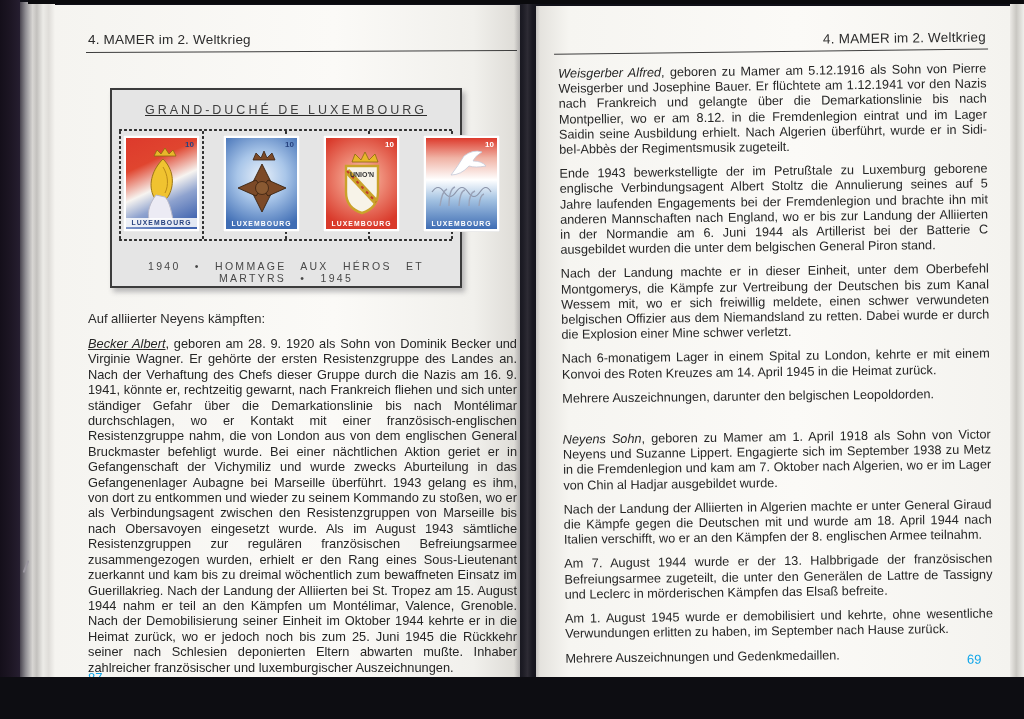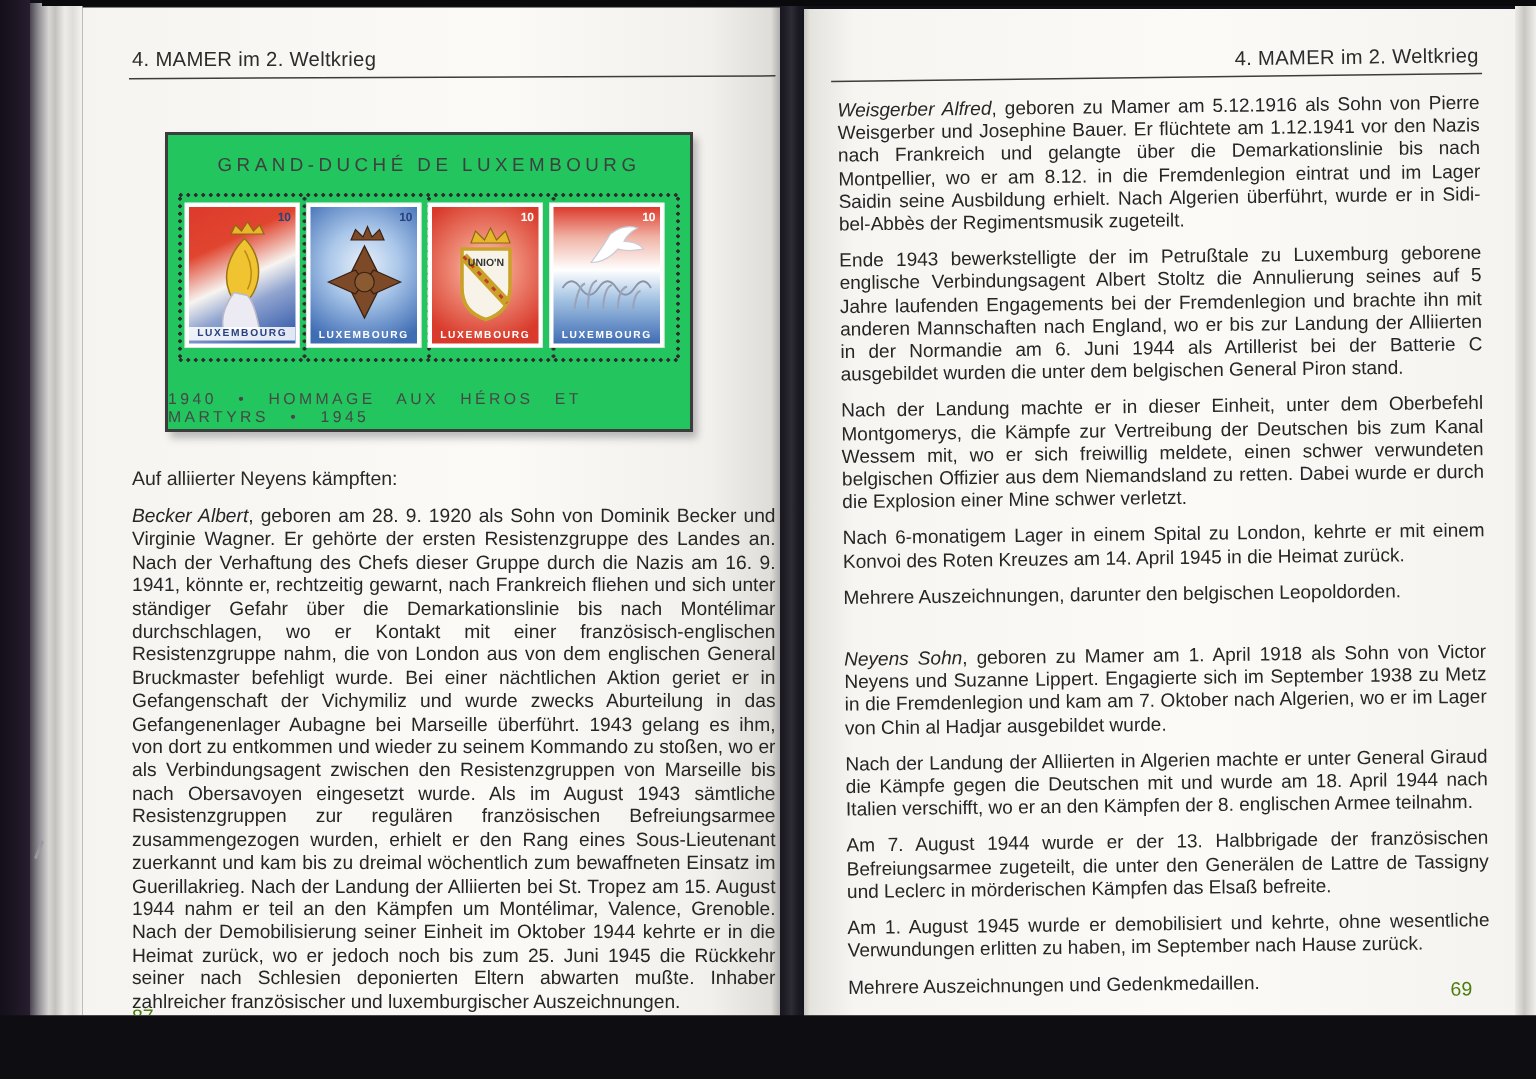--- a/index.html
+++ b/index.html
@@ -26,49 +26,49 @@
 
   
   .pl-content{position:absolute;left:88px;top:5px;width:429px;height:706px;}
   .pr-content{position:absolute;left:558px;top:8px;width:428px;height:700px;
          transform:rotate(-0.7deg);transform-origin:60px 40px;}
 
   .runhead{position:absolute;font-size:13.5px;letter-spacing:.2px;color:#2c2c2c;}
   .rule{position:absolute;height:1.4px;background:#3d3d3d;}
 
   .bodytext{font-size:12.8px;line-height:15.4px;text-align:justify;color:#262626;}
-  .bodytext i{font-style:italic;}
+  .bodytext i{font-style:italic;text-decoration:underline;}
   .para{margin:0 0 9px 0;font-size:12.7px;line-height:15.2px;text-align:justify;color:#262626;}
-  .pagenum{position:absolute;font-size:13px;color:#4d7c0f;}
+  .pagenum{position:absolute;font-size:13px;color:#0ea5e9;}
 
   
-  .frame{position:absolute;left:22px;top:83px;width:352px;height:200px;background:#22c55e;
-         border:2px solid #3c3c3c;box-shadow:3px 4px 5px rgba(40,40,50,.3);box-sizing:border-box;}
+  .frame{position:absolute;left:22px;top:83px;width:352px;height:200px;background:#e5e5e5;
+         border:2px solid #3c3c3c;box-shadow:3px 4px 5px rgba(40,40,50,.3);box-sizing:border-box;text-decoration:underline;}
   .frame-title{margin-top:13px;text-align:center;font-size:12.5px;letter-spacing:3px;color:#3f3f3f;}
   .sheet{position:relative;margin:8px auto 0;width:336px;height:124px;}
   .perf-h{position:absolute;left:0;width:336px;height:4px;
          background-image:radial-gradient(circle,#2e2e2e 1.1px,transparent 1.35px);background-size:5px 4px;}
   .perf-v{position:absolute;width:4px;top:5px;height:111px;
          background-image:radial-gradient(circle,#2e2e2e 1.1px,transparent 1.35px);background-size:4px 5px;}
-  .stamps{position:absolute;left:5px;top:10px;display:flex;gap:4px;}
+  .stamps{position:absolute;left:5px;top:10px;display:flex;gap:23px;}
   .stamp{width:77px;height:97px;background:#fff;padding:3px;box-sizing:border-box;
          box-shadow:0 0 0 .5px #d8d8d8 inset;}
   .design{position:relative;width:100%;height:100%;overflow:hidden;}
   .d1{background:linear-gradient(155deg,#dd3a2c 0%,#e0452f 28%,#f7f4f0 52%,#8fa3cf 68%,#3f63af 92%);}
   .d2{background:radial-gradient(circle at 50% 42%,#e8f0fa 0%,#a9c6e9 38%,#3f6db4 88%);}
   .d3{background:radial-gradient(circle at 50% 45%,#fbe3da 0%,#ef8f7b 32%,#d93a2b 82%);}
   .d4{background:linear-gradient(180deg,#dd3a2c 0%,#f0b3a5 22%,#ffffff 46%,#a3c2e2 68%,#3f6db4 100%);}
   .sval{position:absolute;top:2px;right:3px;font-size:8px;font-weight:bold;}
   .d1 .sval,.d2 .sval{color:#27427f;} .d3 .sval,.d4 .sval{color:#fff;}
   .sband{position:absolute;left:0;right:0;bottom:2px;text-align:center;
          font-size:6.8px;font-weight:bold;letter-spacing:1.1px;}
   .d1 .sband{color:#27427f;background:rgba(255,255,255,.85);padding:1px 0;}
   .d2 .sband,.d3 .sband,.d4 .sband{color:#fff;}
   .emb{position:absolute;left:0;top:8px;width:100%;height:78px;}
-  .frame-caption{position:absolute;left:0;right:0;top:170px;text-align:left;
+  .frame-caption{position:absolute;left:0;right:0;top:170px;text-align:center;
          font-size:10.5px;letter-spacing:2.3px;word-spacing:9px;color:#474747;}
 
   .lp-intro{position:absolute;top:306px;left:0;font-size:13px;}
   .lp-entry{position:absolute;top:331px;left:0;width:429px;}
   .rp-flow{position:absolute;top:58px;left:0;width:428px;}
   .entry-gap{margin-top:26px;}
 </style>
 </head>
 <body>
 

